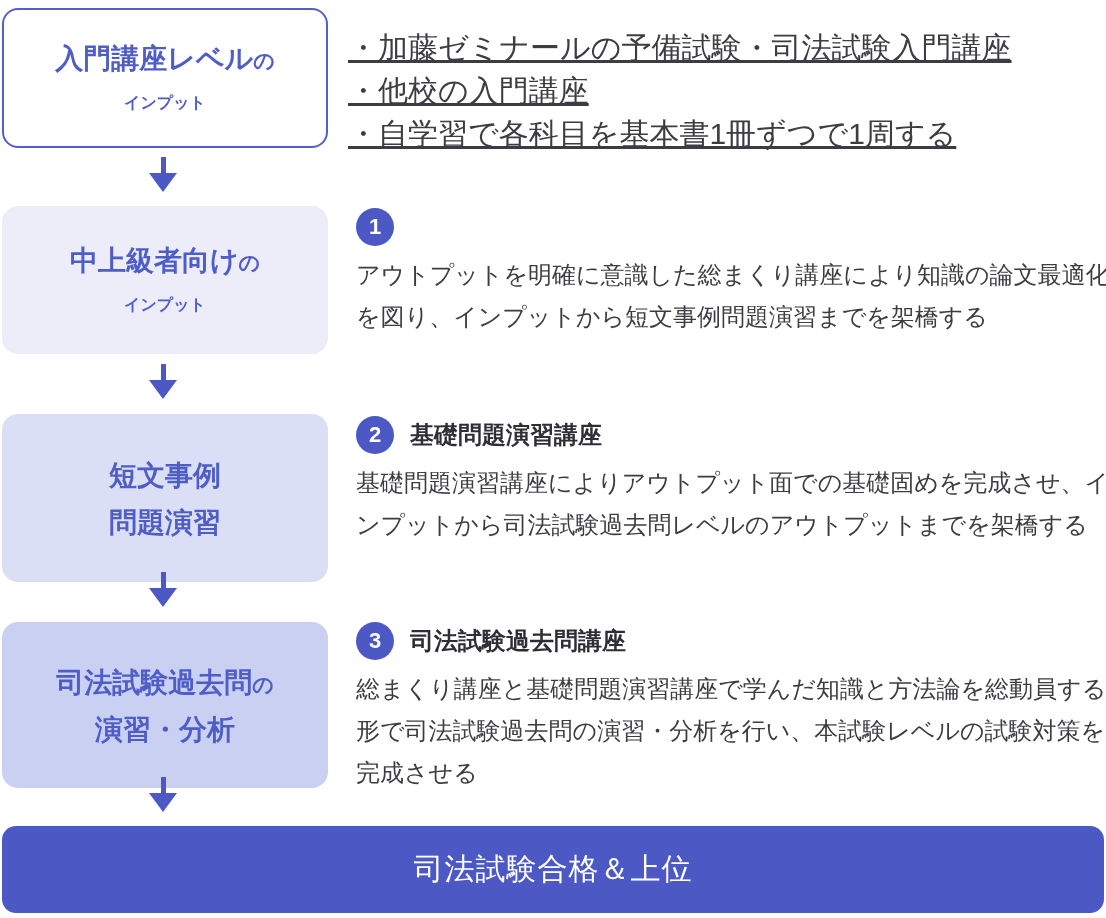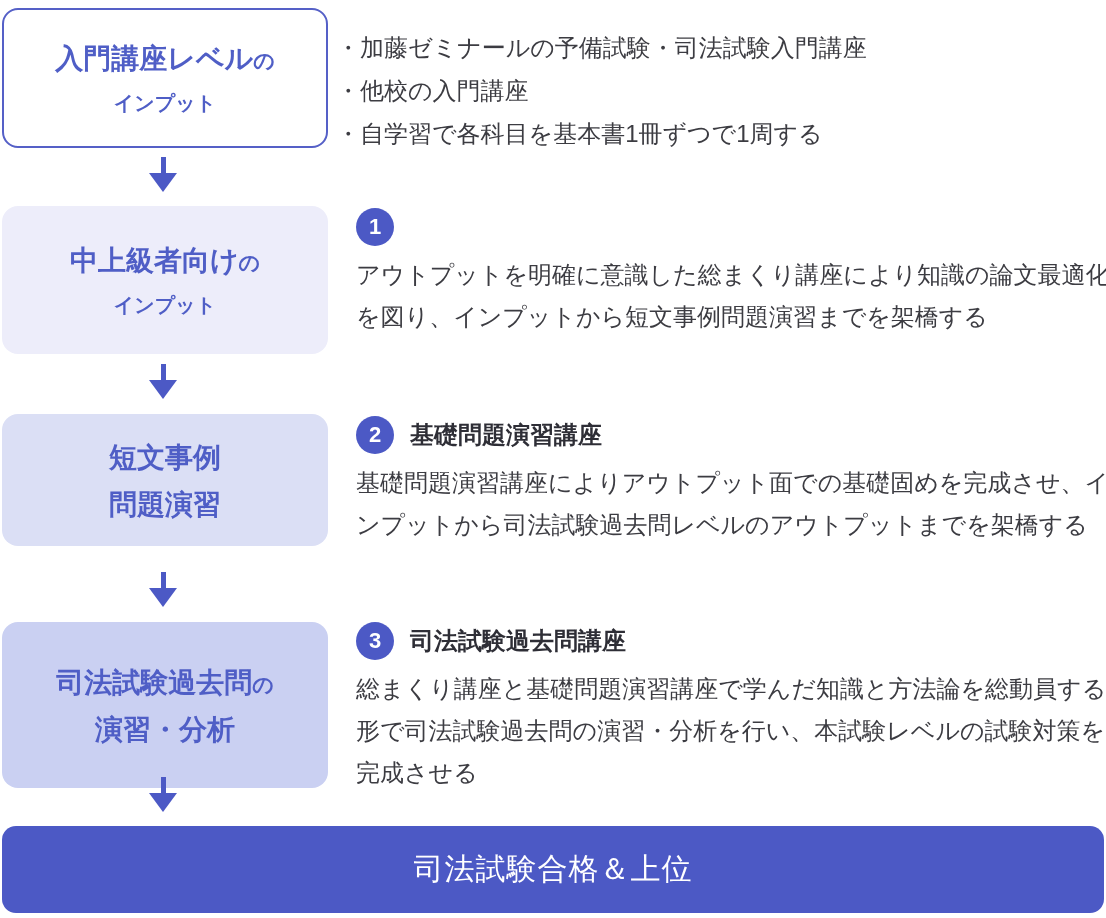--- a/index.html
+++ b/index.html
@@ -11,38 +11,38 @@
   html,body{background:#ffffff;}
   body{font-family:"Liberation Sans","DejaVu Sans",sans-serif;}
   .canvas{position:relative;width:1106px;height:918px;background:#ffffff;overflow:hidden;}
 
   
   .stage{position:absolute;left:2px;width:326px;border-radius:16px;
          display:flex;flex-direction:column;align-items:center;justify-content:center;
          color:var(--box_text);text-align:center;}
   .stage1{top:8px;height:140px;background:var(--stage1_bg);border:2px solid var(--box_border);}
   .stage2{top:206px;height:148px;background:var(--stage2_bg);}
-  .stage3{top:414px;height:132px;background:var(--stage3_bg);}
+  .stage3{top:414px;height:168px;background:var(--stage3_bg);}
   .stage4{top:622px;height:166px;background:var(--stage4_bg);}
   .stage-line1{font-size:28px;font-weight:bold;line-height:48px;}
   .stage-line1 .suffix{font-size:21px;font-weight:bold;}
   .stage-line2{font-weight:bold;}
-  .stage-line2.sub{font-size:20px;line-height:36px;text-align:right;}
+  .stage-line2.sub{font-size:16px;line-height:36px;text-align:right;}
   .stage-line2.big{font-size:28px;line-height:42px;}
 
   
   .arrow{position:absolute;left:148px;width:30px;display:flex;flex-direction:column;align-items:center;}
   .arrow .stem{width:5px;height:16px;background:var(--accent);}
   .arrow .head{width:0;height:0;border-left:14px solid transparent;border-right:14px solid transparent;
                border-top:19px solid var(--accent);}
   .arrow1{top:157px;} .arrow2{top:364px;} .arrow3{top:572px;} .arrow4{top:777px;}
 
   
-  .bullets{position:absolute;left:336px;top:26px;width:740px;
-           font-size:24px;line-height:43px;color:var(--body_text);}
+  .bullets{position:absolute;left:348px;top:26px;width:740px;
+           font-size:30px;line-height:43px;color:var(--body_text);text-decoration:underline;}
   .course{position:absolute;left:356px;width:754px;}
   .course-s1{top:208px;} .course-s2{top:416px;} .course-s3{top:622px;}
   .course-header{display:flex;align-items:center;height:38px;}
   .badge{width:38px;height:38px;border-radius:50%;background:var(--accent);color:#ffffff;
          font-size:22px;font-weight:bold;display:flex;align-items:center;justify-content:center;flex:0 0 38px;}
   .course-title{font-size:24px;font-weight:bold;color:var(--heading_text);margin-left:16px;}
   .course-body{margin-top:8px;font-size:24px;line-height:42px;color:var(--body_text);
                white-space:pre-line;width:754px;}
 
   

